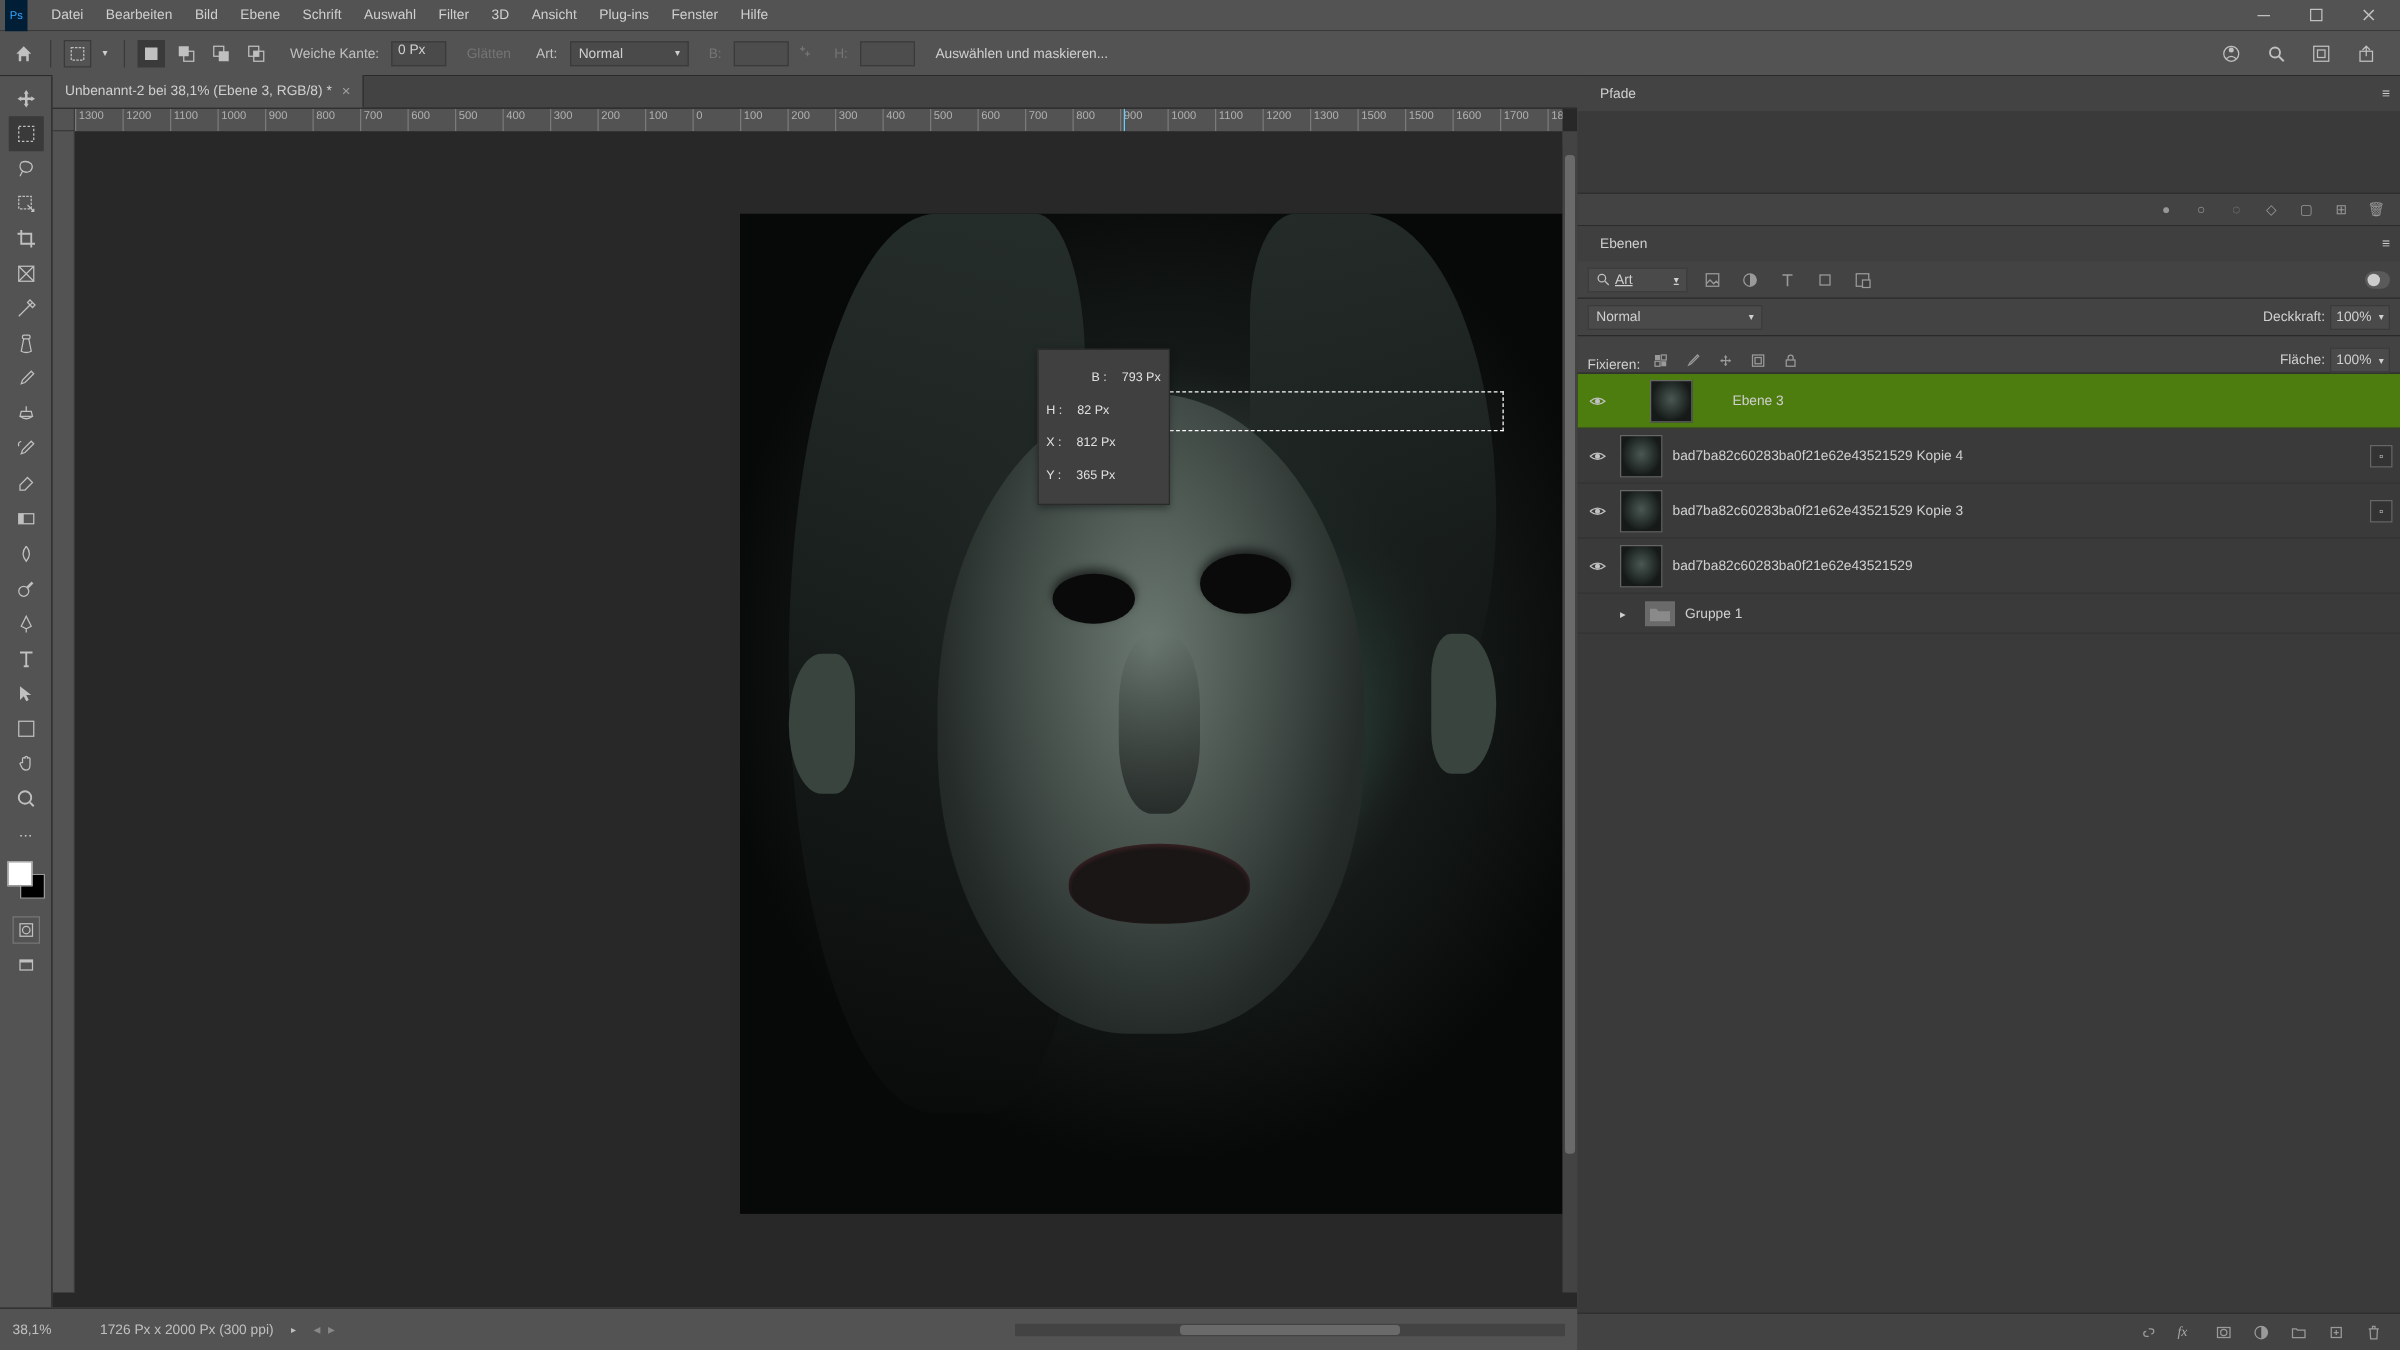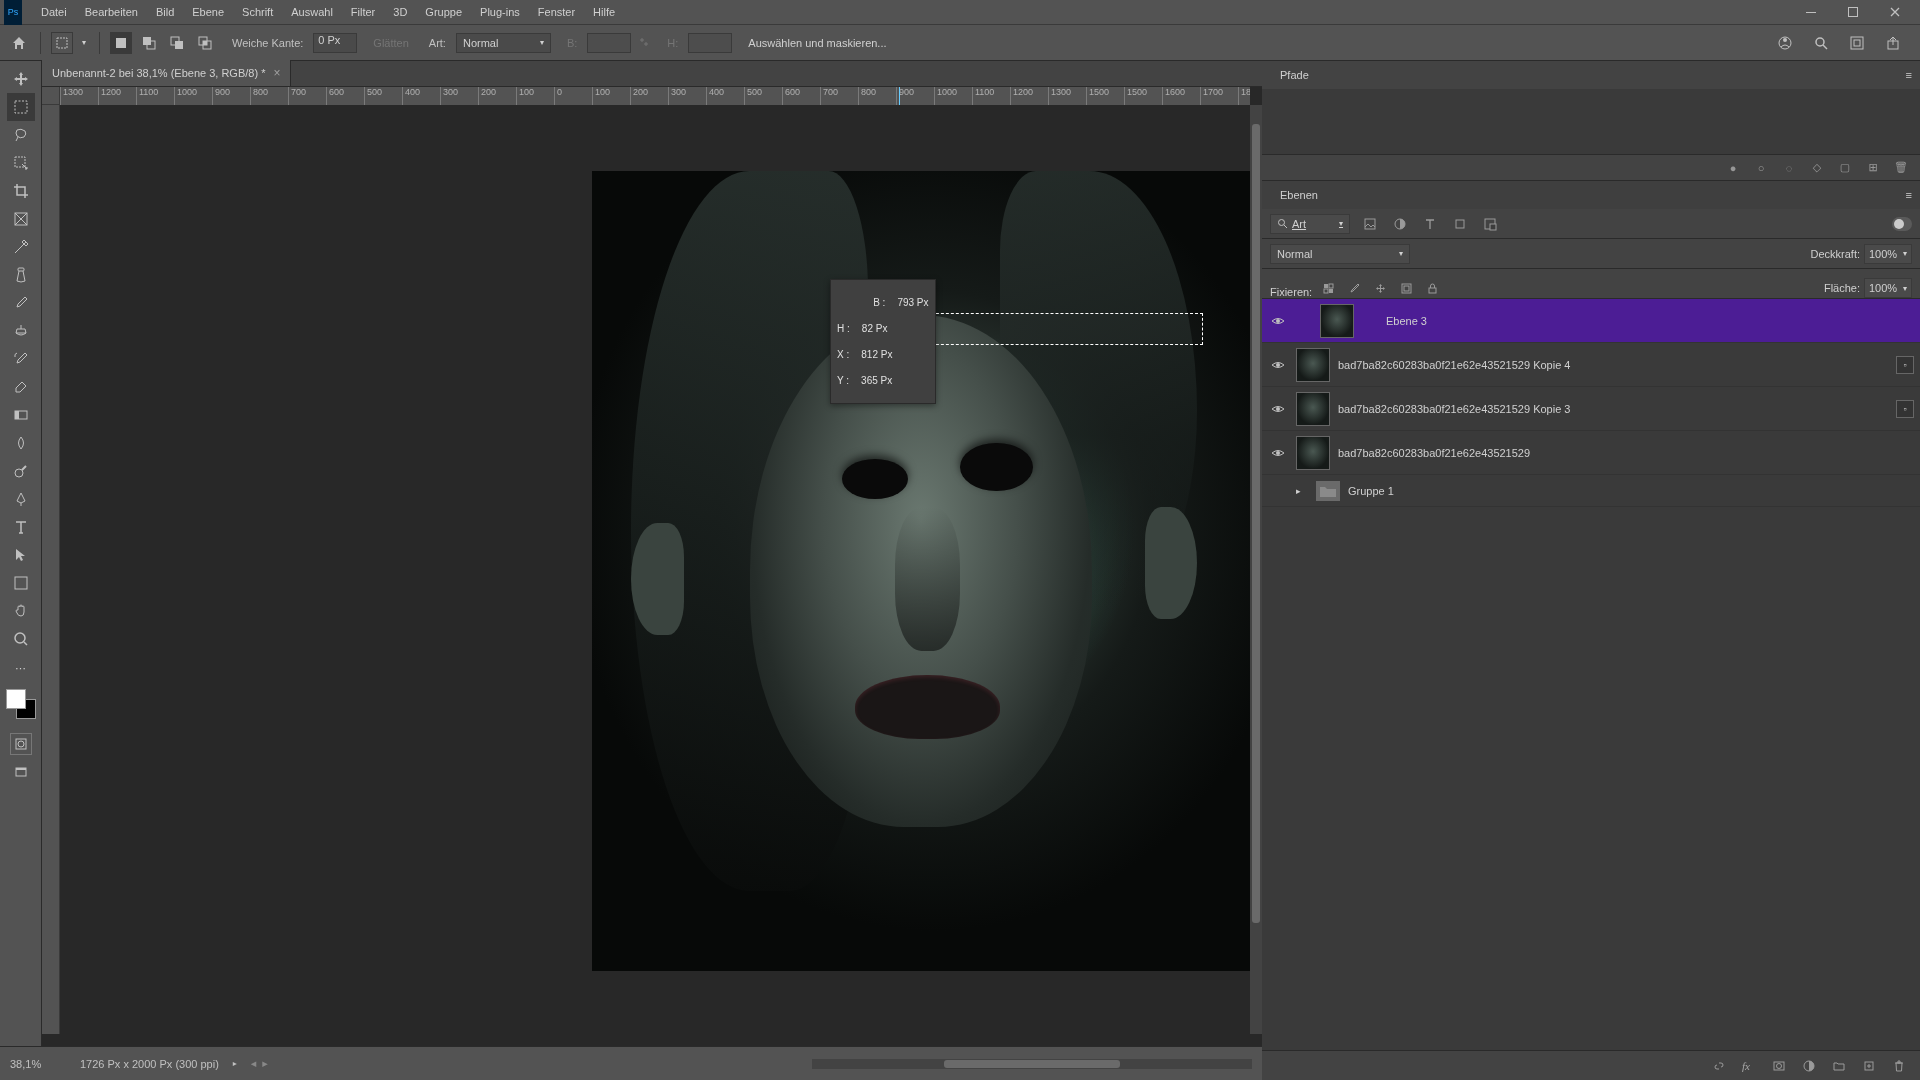--- a/index.html
+++ b/index.html
@@ -99,21 +99,21 @@
 .panel-layers .blendrow { height: 30px; display:flex; align-items:center; padding:0 8px; gap:8px; border-bottom:1px solid #2a2a2a; }
 .panel-layers .blend-select { width: 140px; height:20px; background:#4a4a4a; border:1px solid #3a3a3a; display:flex; align-items:center; justify-content:space-between; padding:0 6px; }
 .panel-layers .opacity-wrap { margin-left:auto; display:flex; align-items:center; gap:4px; }
 .panel-layers .opacity-field { width:48px; height:20px; background:#4a4a4a; border:1px solid #3a3a3a; padding:0 4px; display:flex; align-items:center; justify-content:space-between;}
 .panel-layers .lockrow { height: 30px; display:flex; align-items:flex-end; padding:0 8px; gap:6px; border-bottom:1px solid #2a2a2a; }
 .panel-layers .lock-icon { width:20px; height:20px; display:flex; align-items:center; justify-content:center; opacity:0.7; }
 .panel-layers .fill-wrap { margin-left:auto; display:flex; align-items:center; gap:4px; }
 
 .layers-list { flex:1; background:#3a3a3a; overflow:auto; }
 .layer-row { height: 44px; display:flex; align-items:center; padding:0 6px; gap:8px; border-bottom:1px solid #333; }
-.layer-row.selected { background:#4c1d95;gap:32px; }
+.layer-row.selected { background:#4d7c0f;gap:32px; }
 .layer-row .vis { width:20px; display:flex; align-items:center; justify-content:center; cursor:pointer; }
 .layer-row .expand-icon { width:12px; font-size:9px; cursor:pointer; }
 .layer-row .thumb { width:34px; height:34px; background:#1a1a1a; border:1px solid #666; background-image: radial-gradient(ellipse at 50% 45%, #4a5852 0%, #151a18 70%); }
 .layer-row .thumb.folder { background:#6a6a6a; border:none; display:flex; align-items:center; justify-content:center; }
 .layer-row .lname { flex:1; font-size:11px; white-space:nowrap; overflow:hidden; text-overflow:ellipsis; }
 .layer-row .so-badge { width:18px; height:18px; background:#333; border:1px solid #666; display:flex; align-items:center; justify-content:center; font-size:9px; }
 .layer-row.group-row { height:32px; }
 .layer-row.group-row .thumb { width:24px; height:20px; }
 
 .panel-layers .footer { height: 30px; display:flex; align-items:center; justify-content:flex-end; gap:12px; padding:0 10px; border-top:1px solid #2a2a2a; }
@@ -129,21 +129,21 @@
 <div class="menubar">
   <div class="ps-icon">Ps</div>
   <div class="menu-item">Datei</div>
   <div class="menu-item">Bearbeiten</div>
   <div class="menu-item">Bild</div>
   <div class="menu-item">Ebene</div>
   <div class="menu-item">Schrift</div>
   <div class="menu-item">Auswahl</div>
   <div class="menu-item">Filter</div>
   <div class="menu-item">3D</div>
-  <div class="menu-item">Gruppe</div>
+  <div class="menu-item">Ansicht</div>
   <div class="menu-item">Plug-ins</div>
   <div class="menu-item">Fenster</div>
   <div class="menu-item">Hilfe</div>
   <div class="window-controls">
     <div class="win-btn">
         <svg width="12" height="12" viewBox="0 0 12 12">
           <rect x="1" y="6" width="10" height="1"></rect>
         </svg>
       </div>
     <div class="win-btn">

